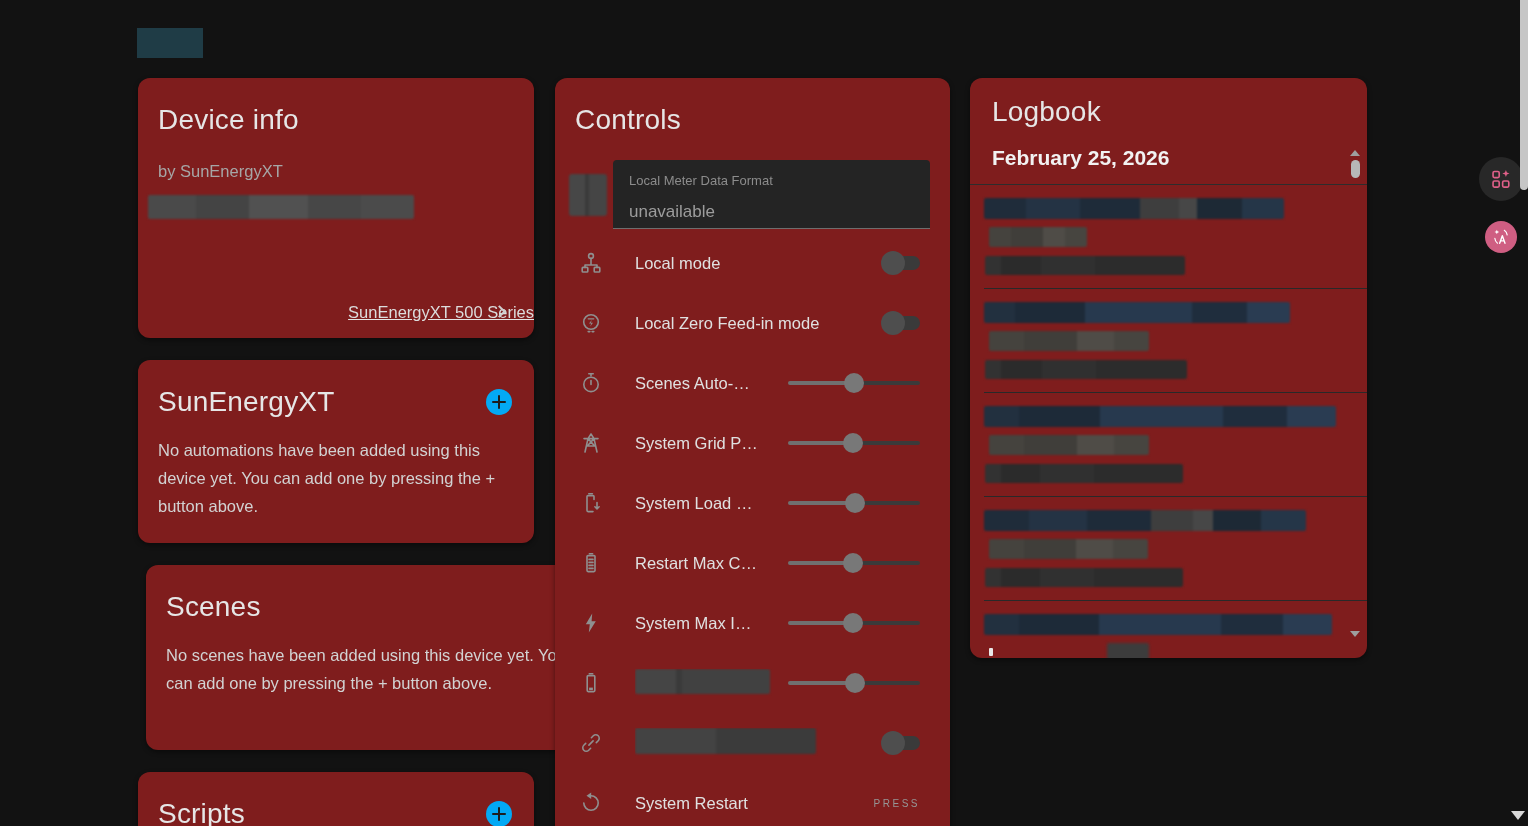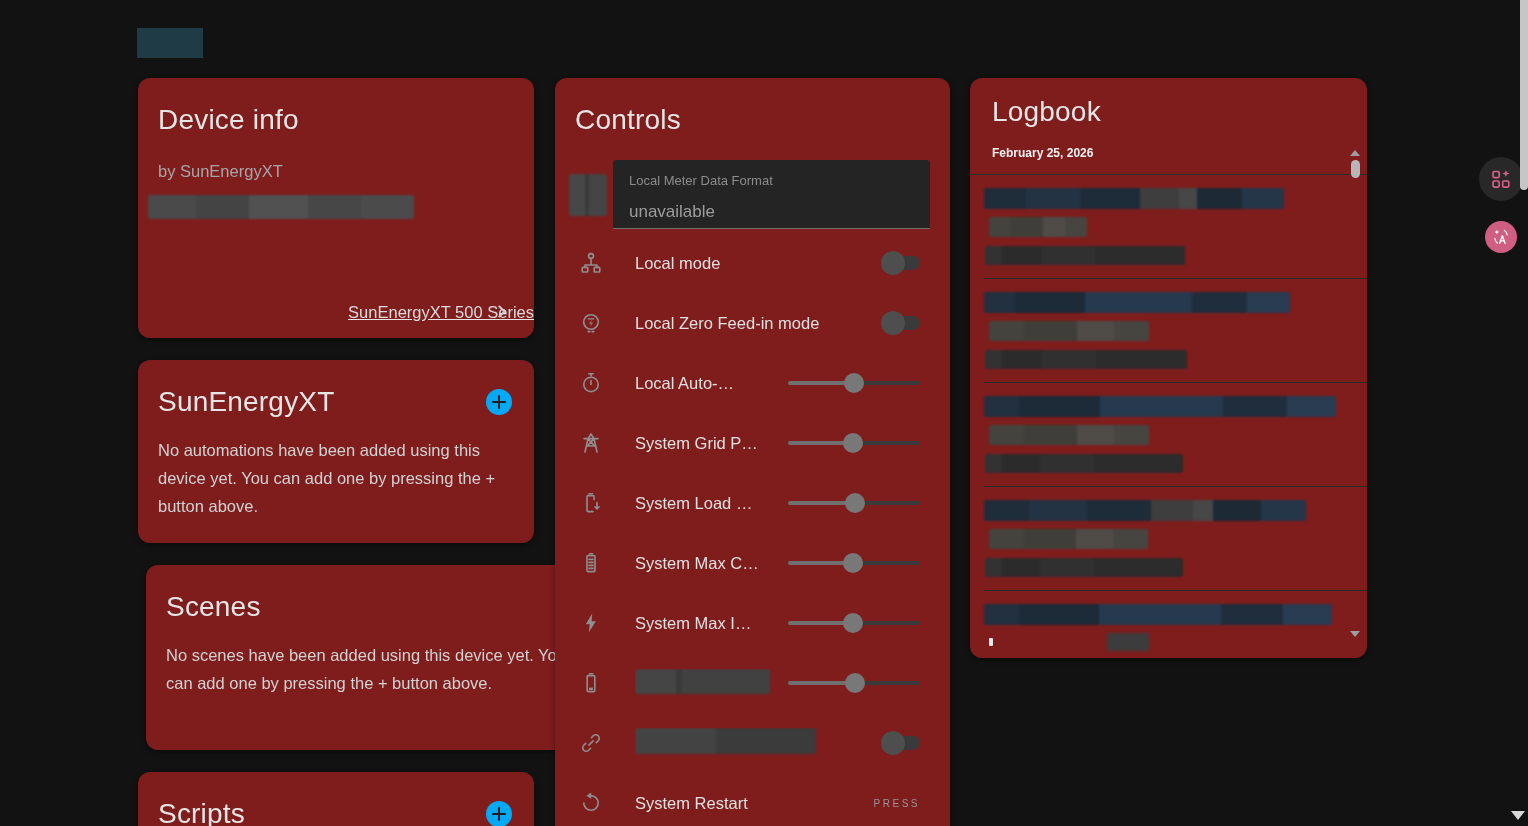--- a/index.html
+++ b/index.html
@@ -108,21 +108,21 @@
     width:135px; height:25px; border-radius:2px; filter:blur(1px); flex:none;
     background:linear-gradient(90deg,#454545 0 30%,#3a3a3a 30% 35%,#414141 35% 100%);
   }
   .row-redact-lg {
     width:181px; height:26px; border-radius:2px; filter:blur(1px); flex:none;
     background:linear-gradient(90deg,#434343 0 45%,#3b3b3b 45% 100%);
   }
   
   #logbook { left:970px; top:78px; width:397px; height:580px; }
   .lb-title { padding:18px 22px 0 22px; }
-  .lb-date { margin:18px 22px 14px 22px; font-size:12px; font-weight:700; color:#f2f2f2; }
+  .lb-date { margin:18px 22px 14px 22px; font-size:21px; font-weight:700; color:#f2f2f2; }
   .lb-divider { border-top:1px solid #2d2d2d; }
   .lb-entries { padding:0 0 0 14px; }
   .lb-entry { padding:13px 0 13px 0; border-bottom:1px solid #292929; }
   .lb-entry:last-child { border-bottom:none; }
   .lb-l1 { height:21px; border-radius:2px; filter:blur(1.2px); cursor:pointer; }
   .lb-l2 { height:20px; margin:8px 0 0 5px; border-radius:2px; filter:blur(1.2px); }
   .lb-l3 { height:19px; margin:9px 0 0 1px; border-radius:2px; filter:blur(1.2px); }
   .blue-a { background:linear-gradient(90deg,#1f2c3a 0 14%,#243344 14% 32%,#1e2b39 32% 52%,#3e3e3e 52% 65%,#474747 65% 71%,#1d2935 71% 86%,#253648 86% 100%); }
   .blue-b { background:linear-gradient(90deg,#22303f 0 10%,#1d2a38 10% 33%,#27394e 33% 68%,#1f2d3d 68% 86%,#2a3c52 86% 100%); }
   .gray-2 { background:linear-gradient(90deg,#45433e 0 22%,#403e3a 22% 55%,#4f4c47 55% 78%,#474540 78% 100%); }
@@ -251,21 +251,21 @@
       </div>
   </div>
 
   <div class="ctl-row">
     <span class="ctl-icon">
       <svg width="24" height="24" viewBox="0 0 24 24">
         <circle cx="12" cy="13.4" r="7.2"></circle>
         <path d="M12 13.4V9.6 M9.8 2.8h4.4 M12 2.8v2.2"></path>
       </svg>
     </span>
-    <span class="ctl-label">Local Auto-…</span>
+    <span class="ctl-label">Scenes Auto-…</span>
     <div class="slider" style="--val: 50%;">
         <div class="slider-thumb"></div>
       </div>
   </div>
 
   <div class="ctl-row">
     <span class="ctl-icon">
       <svg width="24" height="24" viewBox="0 0 24 24" stroke-width="1.4">
         <path d="M12 3 L9 7.6 M12 3 L15 7.6 M5 7.6 H19 M9 7.6 L6 21 M15 7.6 L18 21 M9 7.6 L14.8 14 M15 7.6 L9.2 14 M7.8 15 H16.2"></path>
       </svg>
@@ -290,21 +290,21 @@
       </div>
   </div>
 
   <div class="ctl-row">
     <span class="ctl-icon">
       <svg width="24" height="24" viewBox="0 0 24 24">
         <rect x="8" y="4.6" width="8" height="16" rx="1"></rect>
         <path d="M10.4 2.8h3.2 M10 8.4h4 M10 11.4h4 M10 14.4h4 M10 17.4h4"></path>
       </svg>
     </span>
-    <span class="ctl-label">System Max C…</span>
+    <span class="ctl-label">Restart Max C…</span>
     <div class="slider" style="--val: 49%;">
         <div class="slider-thumb"></div>
       </div>
   </div>
 
   <div class="ctl-row">
     <span class="ctl-icon">
       <svg width="24" height="24" viewBox="0 0 24 24">
         <path d="M13.2 2.5 L6.8 13.2 h4 L9.8 21.5 L16.8 10.3 h-4.2 z" fill="#8f8f8f" stroke="none"></path>
       </svg>

